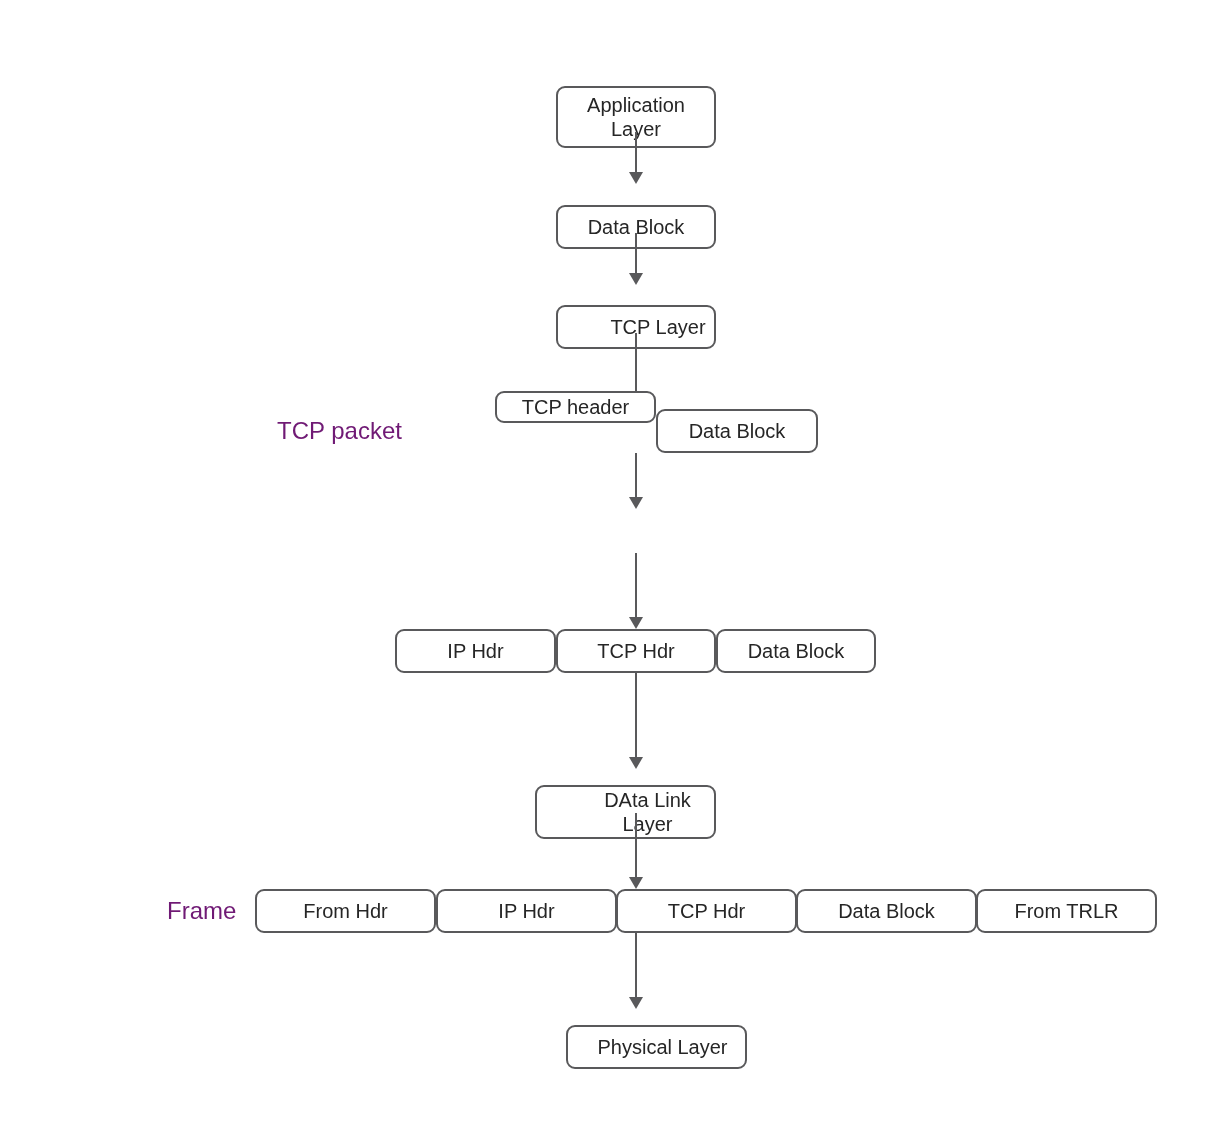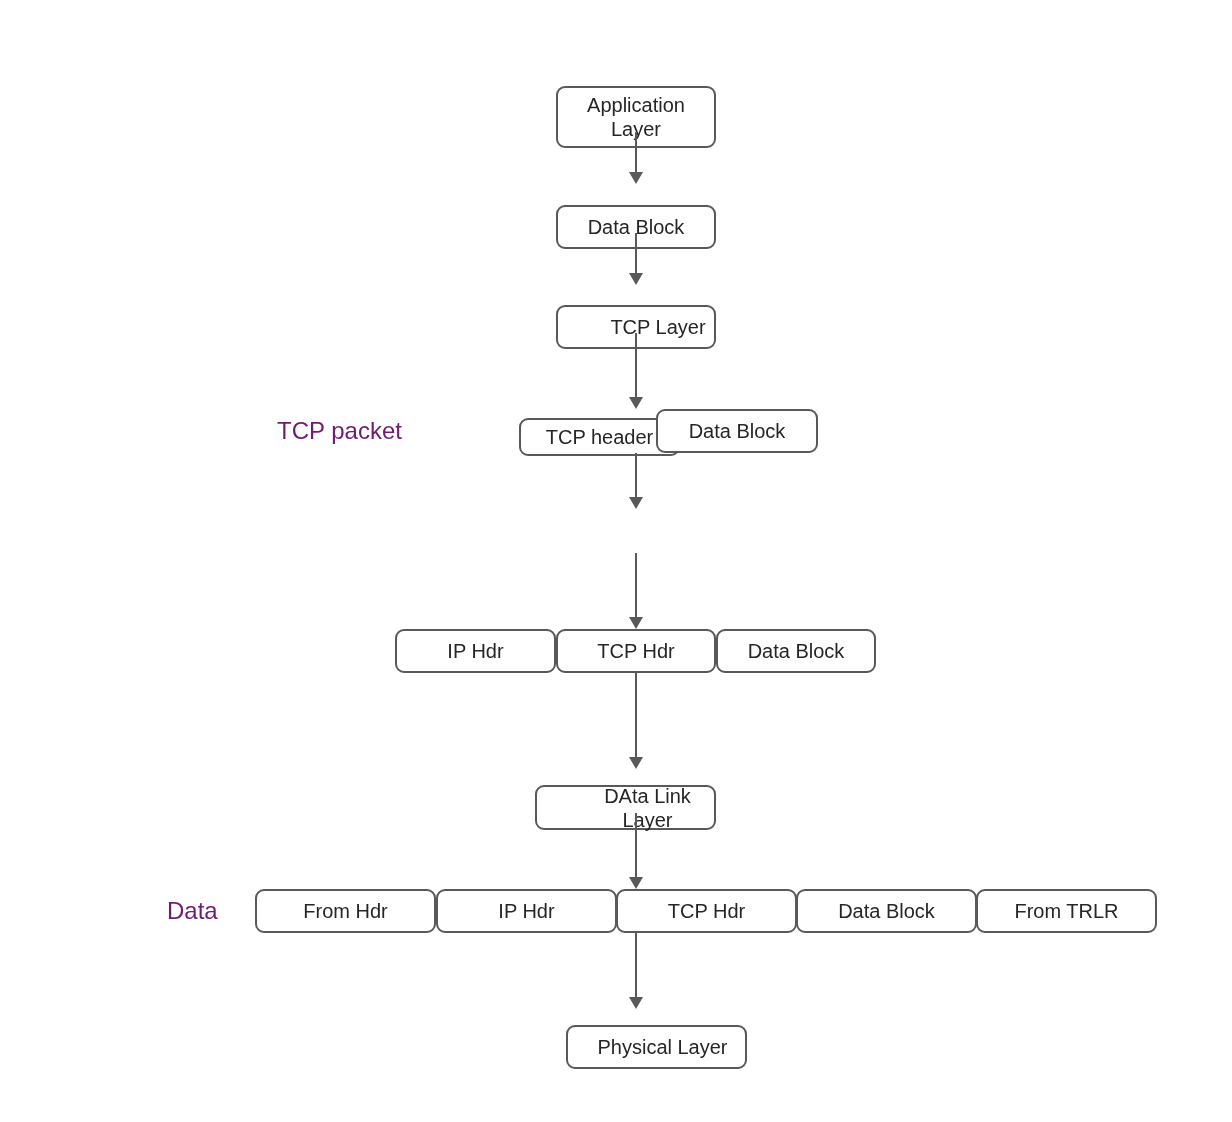--- a/index.html
+++ b/index.html
@@ -98,21 +98,21 @@
 
   <div class="node" style="left:556px; top:289px; width:160px; height:44px;padding-left:44px;">TCP Layer</div>
 
   <svg class="arrow" style="left:628px; top:333px; width:16px; height:76px;">
     <line x1="8" y1="0" x2="8" y2="66"></line>
     <polygon points="1,64 15,64 8,76"></polygon>
   </svg>
 
   <div class="row-label" style="left:277px; top:409px; width:200px; height:44px;">TCP packet</div>
 
-  <div class="seg" style="left:495px; top:418px; width:161px; height:38px;margin-left:24px;">TCP header</div>
+  <div class="seg" style="left:495px; top:391px; width:161px; height:32px;">TCP header</div>
   <div class="seg" style="left:656px; top:409px; width:162px; height:44px;">Data Block</div>
 
   <svg class="arrow" style="left:628px; top:453px; width:16px; height:56px;">
     <line x1="8" y1="0" x2="8" y2="46"></line>
     <polygon points="1,44 15,44 8,56"></polygon>
   </svg>
 
 
   <svg class="arrow" style="left:628px; top:553px; width:16px; height:76px;">
     <line x1="8" y1="0" x2="8" y2="66"></line>
@@ -122,28 +122,28 @@
 
   <div class="seg" style="left:395px; top:629px; width:161px; height:44px;">IP Hdr</div>
   <div class="seg" style="left:556px; top:629px; width:160px; height:44px;">TCP Hdr</div>
   <div class="seg" style="left:716px; top:629px; width:160px; height:44px;">Data Block</div>
 
   <svg class="arrow" style="left:628px; top:673px; width:16px; height:96px;">
     <line x1="8" y1="0" x2="8" y2="86"></line>
     <polygon points="1,84 15,84 8,96"></polygon>
   </svg>
 
-  <div class="node" style="left:535px; top:769px; width:181px; height:45px;padding-left:44px;">DAta Link Layer</div>
+  <div class="node" style="left:535px; top:769px; width:181px; height:54px;padding-left:44px;">DAta Link Layer</div>
 
   <svg class="arrow" style="left:628px; top:813px; width:16px; height:76px;">
     <line x1="8" y1="0" x2="8" y2="66"></line>
     <polygon points="1,64 15,64 8,76"></polygon>
   </svg>
 
-  <div class="row-label" style="left:167px; top:889px; width:100px; height:44px;">Data</div>
+  <div class="row-label" style="left:167px; top:889px; width:100px; height:44px;">Frame</div>
 
   <div class="seg" style="left:255px; top:889px; width:181px; height:44px;">From Hdr</div>
   <div class="seg" style="left:436px; top:889px; width:181px; height:44px;">IP Hdr</div>
   <div class="seg" style="left:616px; top:889px; width:181px; height:44px;">TCP Hdr</div>
   <div class="seg" style="left:796px; top:889px; width:181px; height:44px;">Data Block</div>
   <div class="seg" style="left:976px; top:889px; width:181px; height:44px;">From TRLR</div>
 
   <svg class="arrow" style="left:628px; top:933px; width:16px; height:76px;">
     <line x1="8" y1="0" x2="8" y2="66"></line>
     <polygon points="1,64 15,64 8,76"></polygon>

